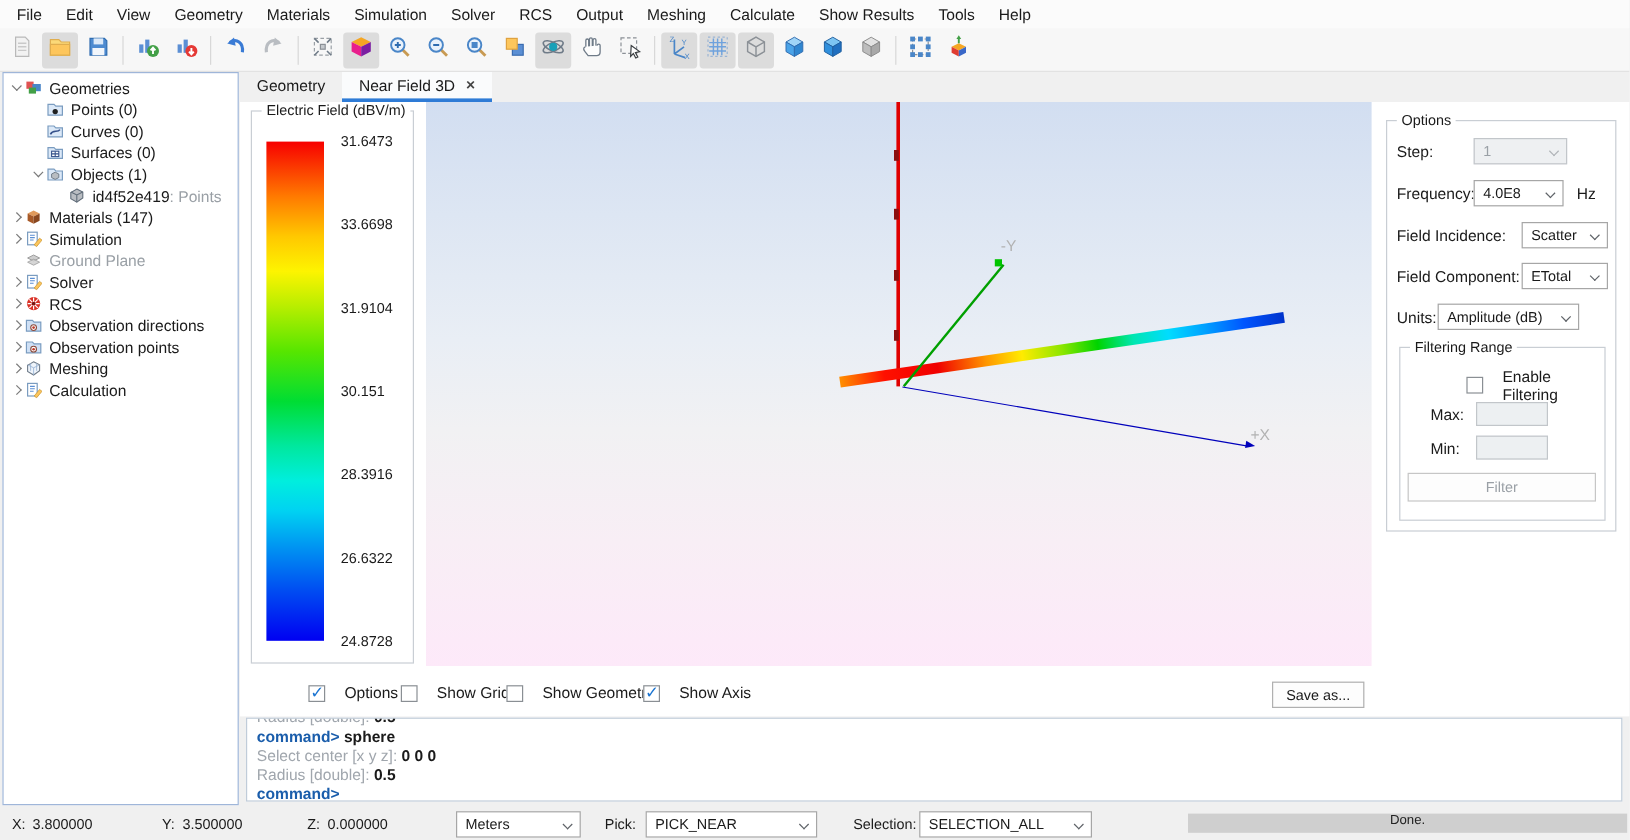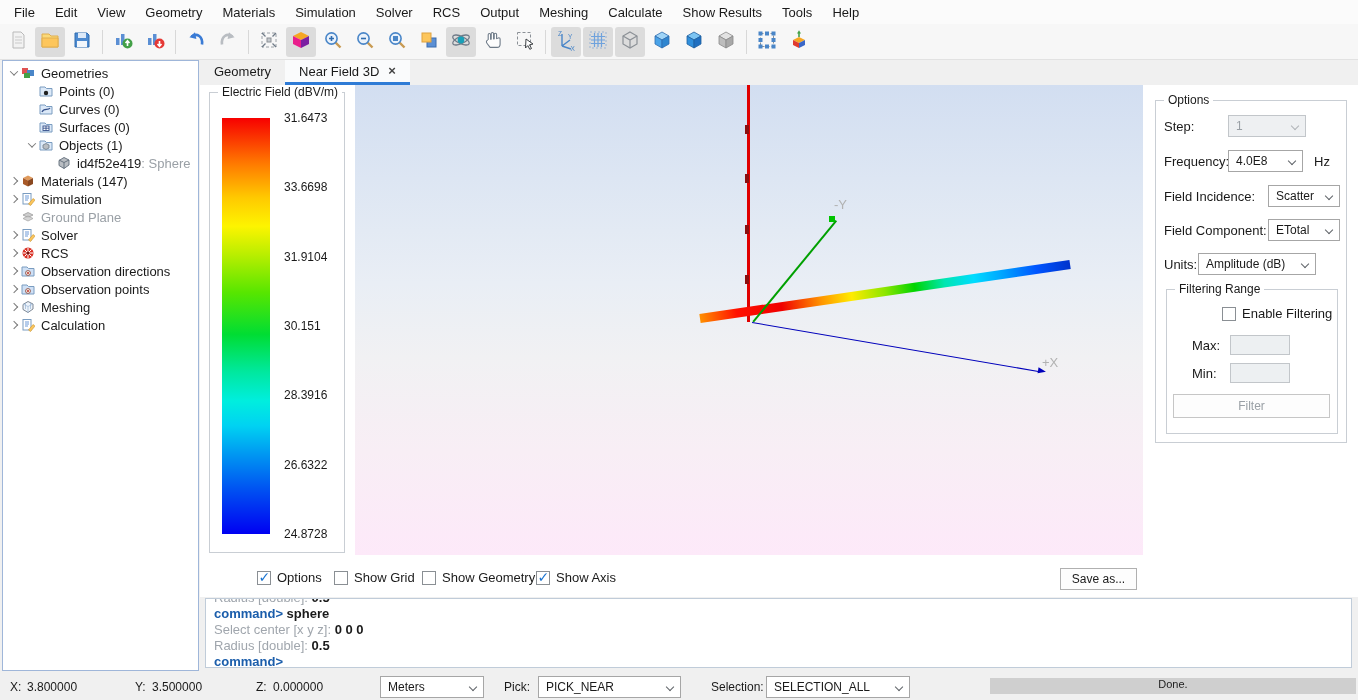--- a/index.html
+++ b/index.html
@@ -86,21 +86,21 @@
   .combo .combo-chev { position:absolute; right:7px; top:7px; width:6px; height:6px;
     border-right:1.4px solid #5f6368; border-bottom:1.4px solid #5f6368; transform:rotate(45deg); }
   .combo.disabled { background:#eef0f2; color:#9aa0a6; border-color:#c2c6ca; }
   .combo.disabled .combo-chev { border-color:#b0b4b8; }
   .textbox { position:absolute; background:#edf0f2; border:1px solid #c2c6ca; height:20px; }
   .btn { position:absolute; background:#fdfdfd; border:1px solid #b0b0b0;
     font-size:12px; display:flex; align-items:center; justify-content:center; }
   .btn.disabled { color:#9aa0a6; border-color:#c6c6c6; }
 
   
-  .checkbox { position:absolute; display:flex; align-items:center; gap:6px; font-size:13px;padding-left:45px; }
+  .checkbox { position:absolute; display:flex; align-items:center; gap:16px; font-size:13px;padding-left:45px; }
   .cb-box { width:14px; height:14px; background:#fff; border:1px solid #8a8f94;
     position:relative; flex:none; }
   .cb-box.checked::after { content:"\2713"; position:absolute; left:0.5px; top:-3px;
     font-size:14px; font-weight:bold; color:#1b74d1; }
 
   
   #console { left:205px; top:598px; width:1147px; height:70px; background:#ffffff;
     border:1px solid #c0ccd9; overflow:hidden; padding:0 0 0 8px; font-size:13px; }
   .con-line { height:16px; line-height:16px; white-space:nowrap; }
   .con-line.clipped { margin-top:-9px; }
@@ -370,21 +370,21 @@
             </svg></span>
           <span class="tree-label">Objects (1)</span>
         </div>
         <div class="tree-row" style="padding-left: 40px;">
           <span class="chev-slot"></span>
           <span class="tree-icon"><svg viewBox="0 0 14 14">
               <path d="M7 1.5l5 2.5v5L7 12.5 2 9.5v-5z" fill="#b9bdc2" stroke="#5f6b78" stroke-width=".9"></path>
               <path d="M2 4l5 2.5L12 4M7 6.5v6" stroke="#5f6b78" fill="none" stroke-width=".9"></path>
             </svg></span>
           <span class="tree-label">id4f52e419</span>
-          <span class="tree-suffix"> : Sphere</span>
+          <span class="tree-suffix"> : Points</span>
         </div>
         <div class="tree-row" style="padding-left: 4px;">
           <span class="chev-slot">
             <span class="chev closed"></span>
           </span>
           <span class="tree-icon"><svg viewBox="0 0 14 14">
               <path d="M7 1.5l5 2.5-5 2.5L2 4z" fill="#e09a5c"></path>
               <path d="M2 4l5 2.5v6L2 10z" fill="#a85a28"></path>
               <path d="M12 4L7 6.5v6l5-2.5z" fill="#8a4820"></path>
             </svg></span>

